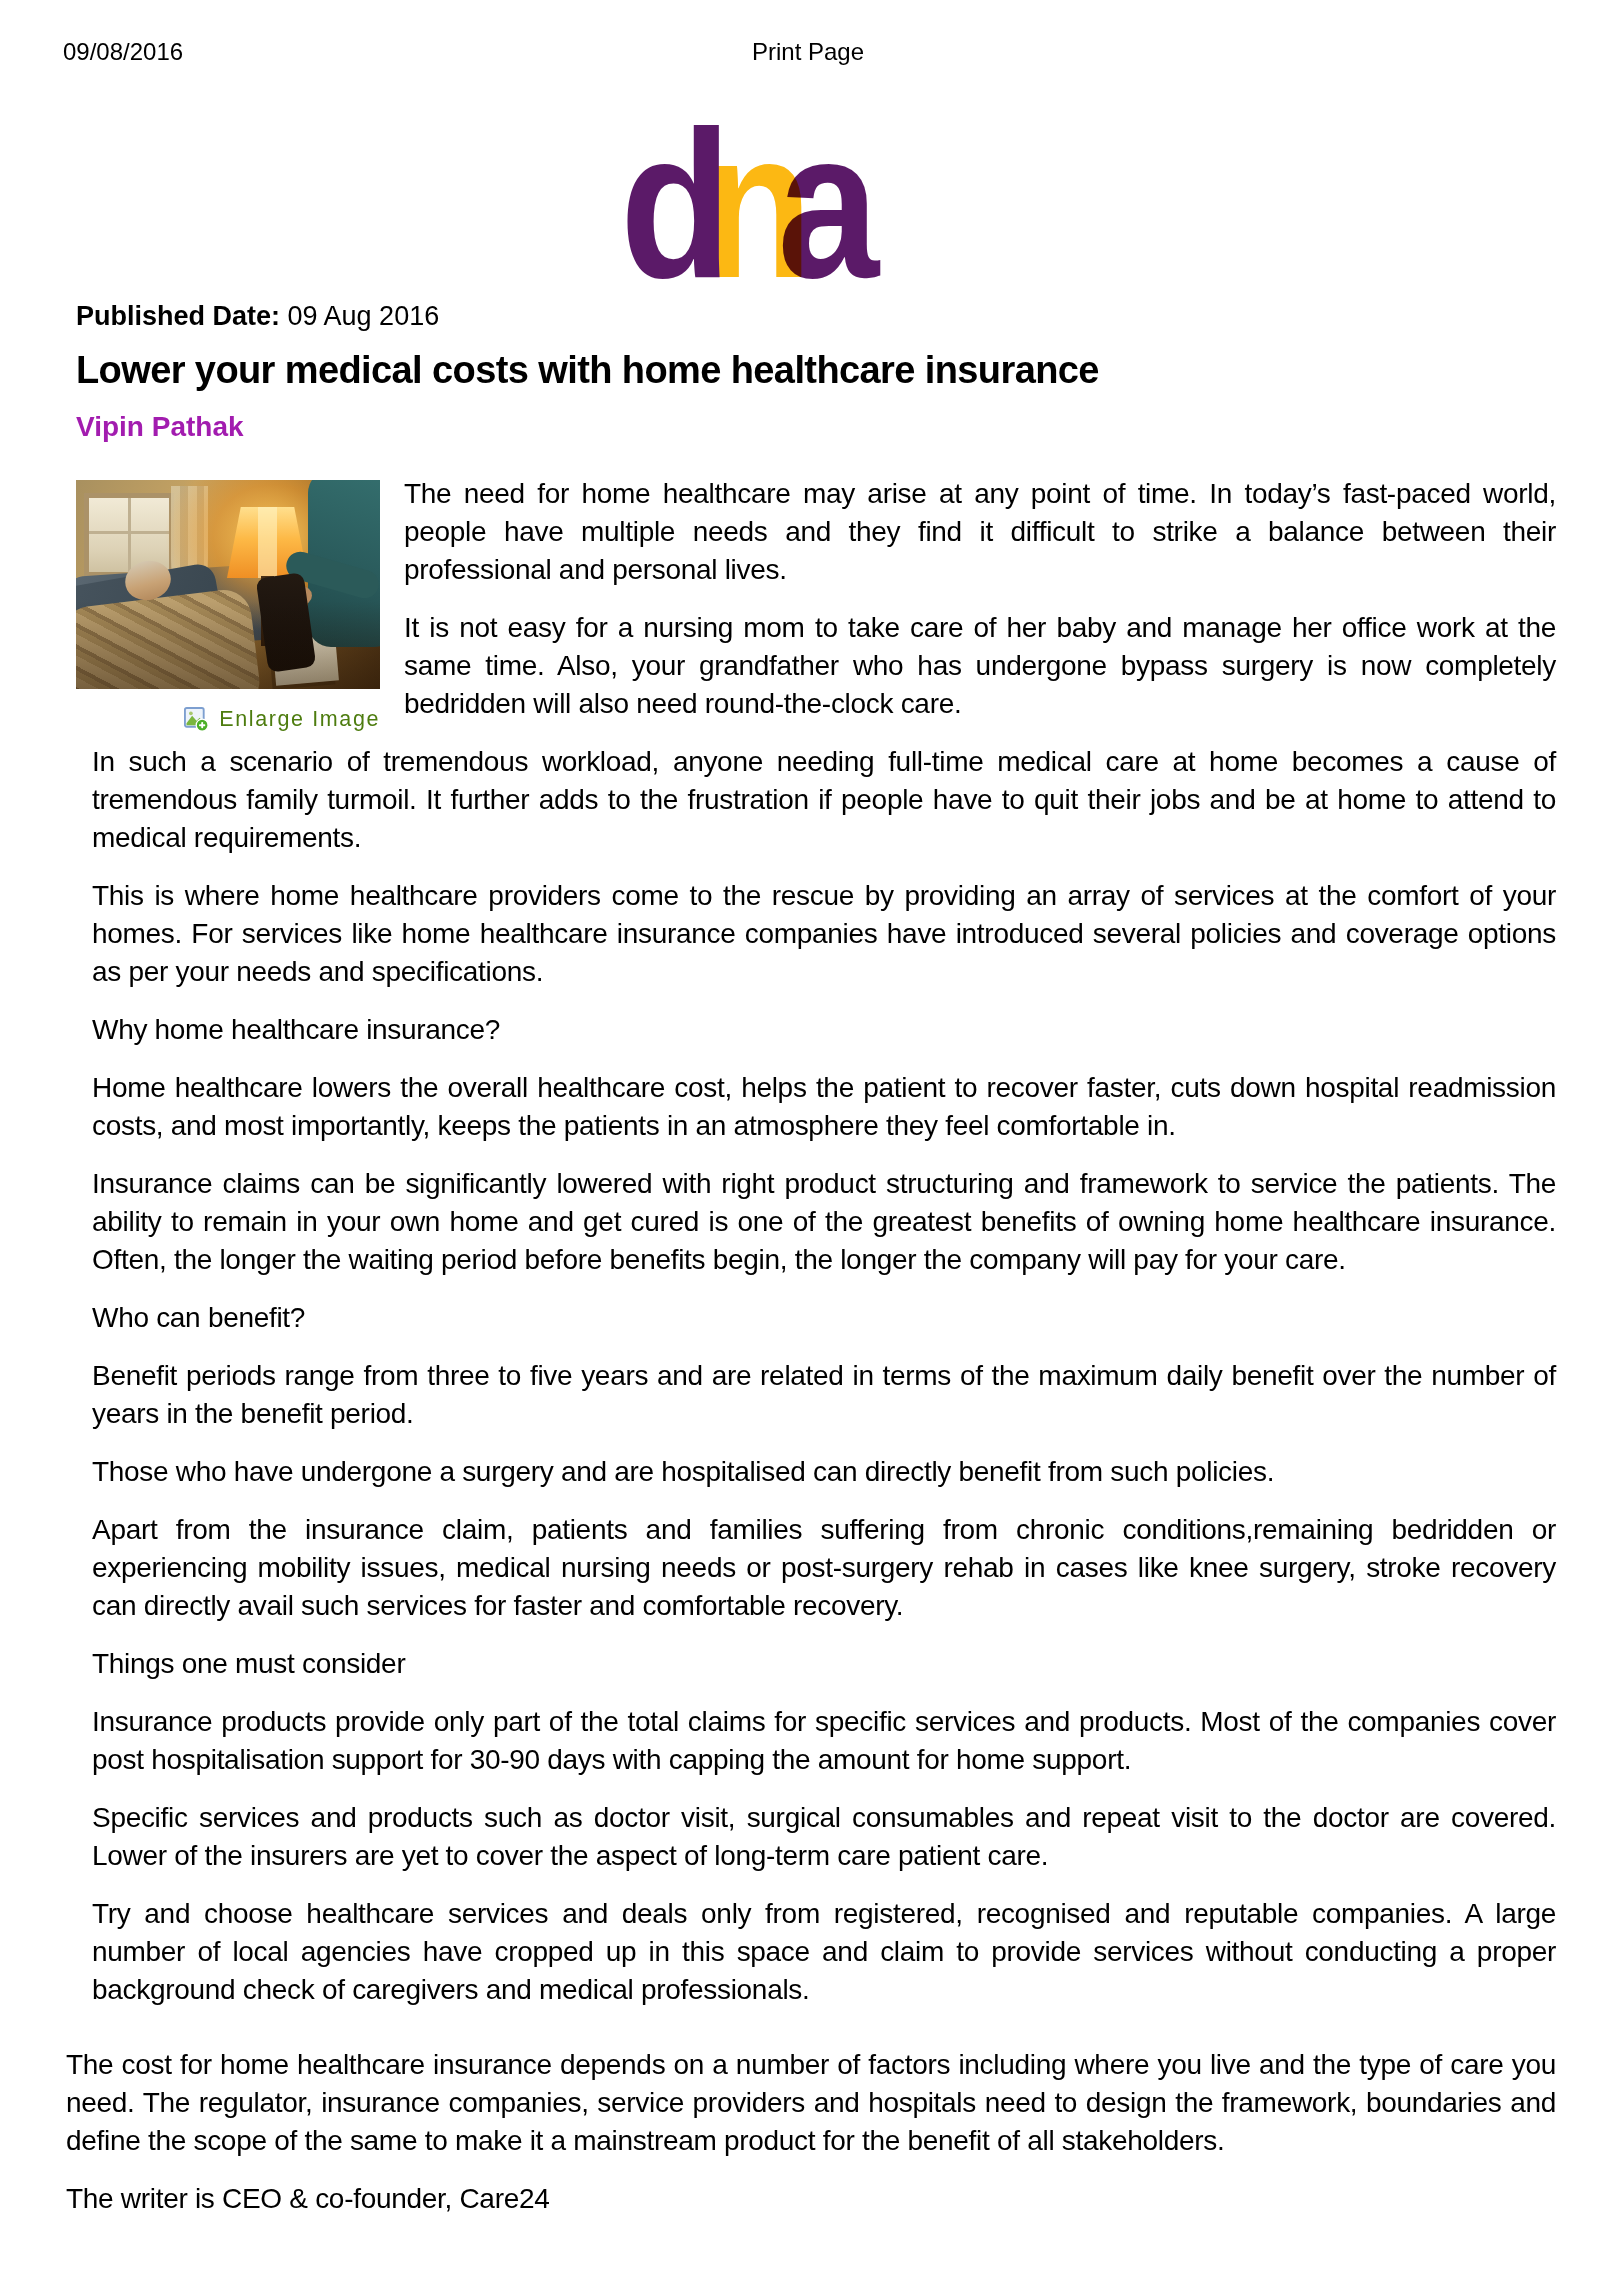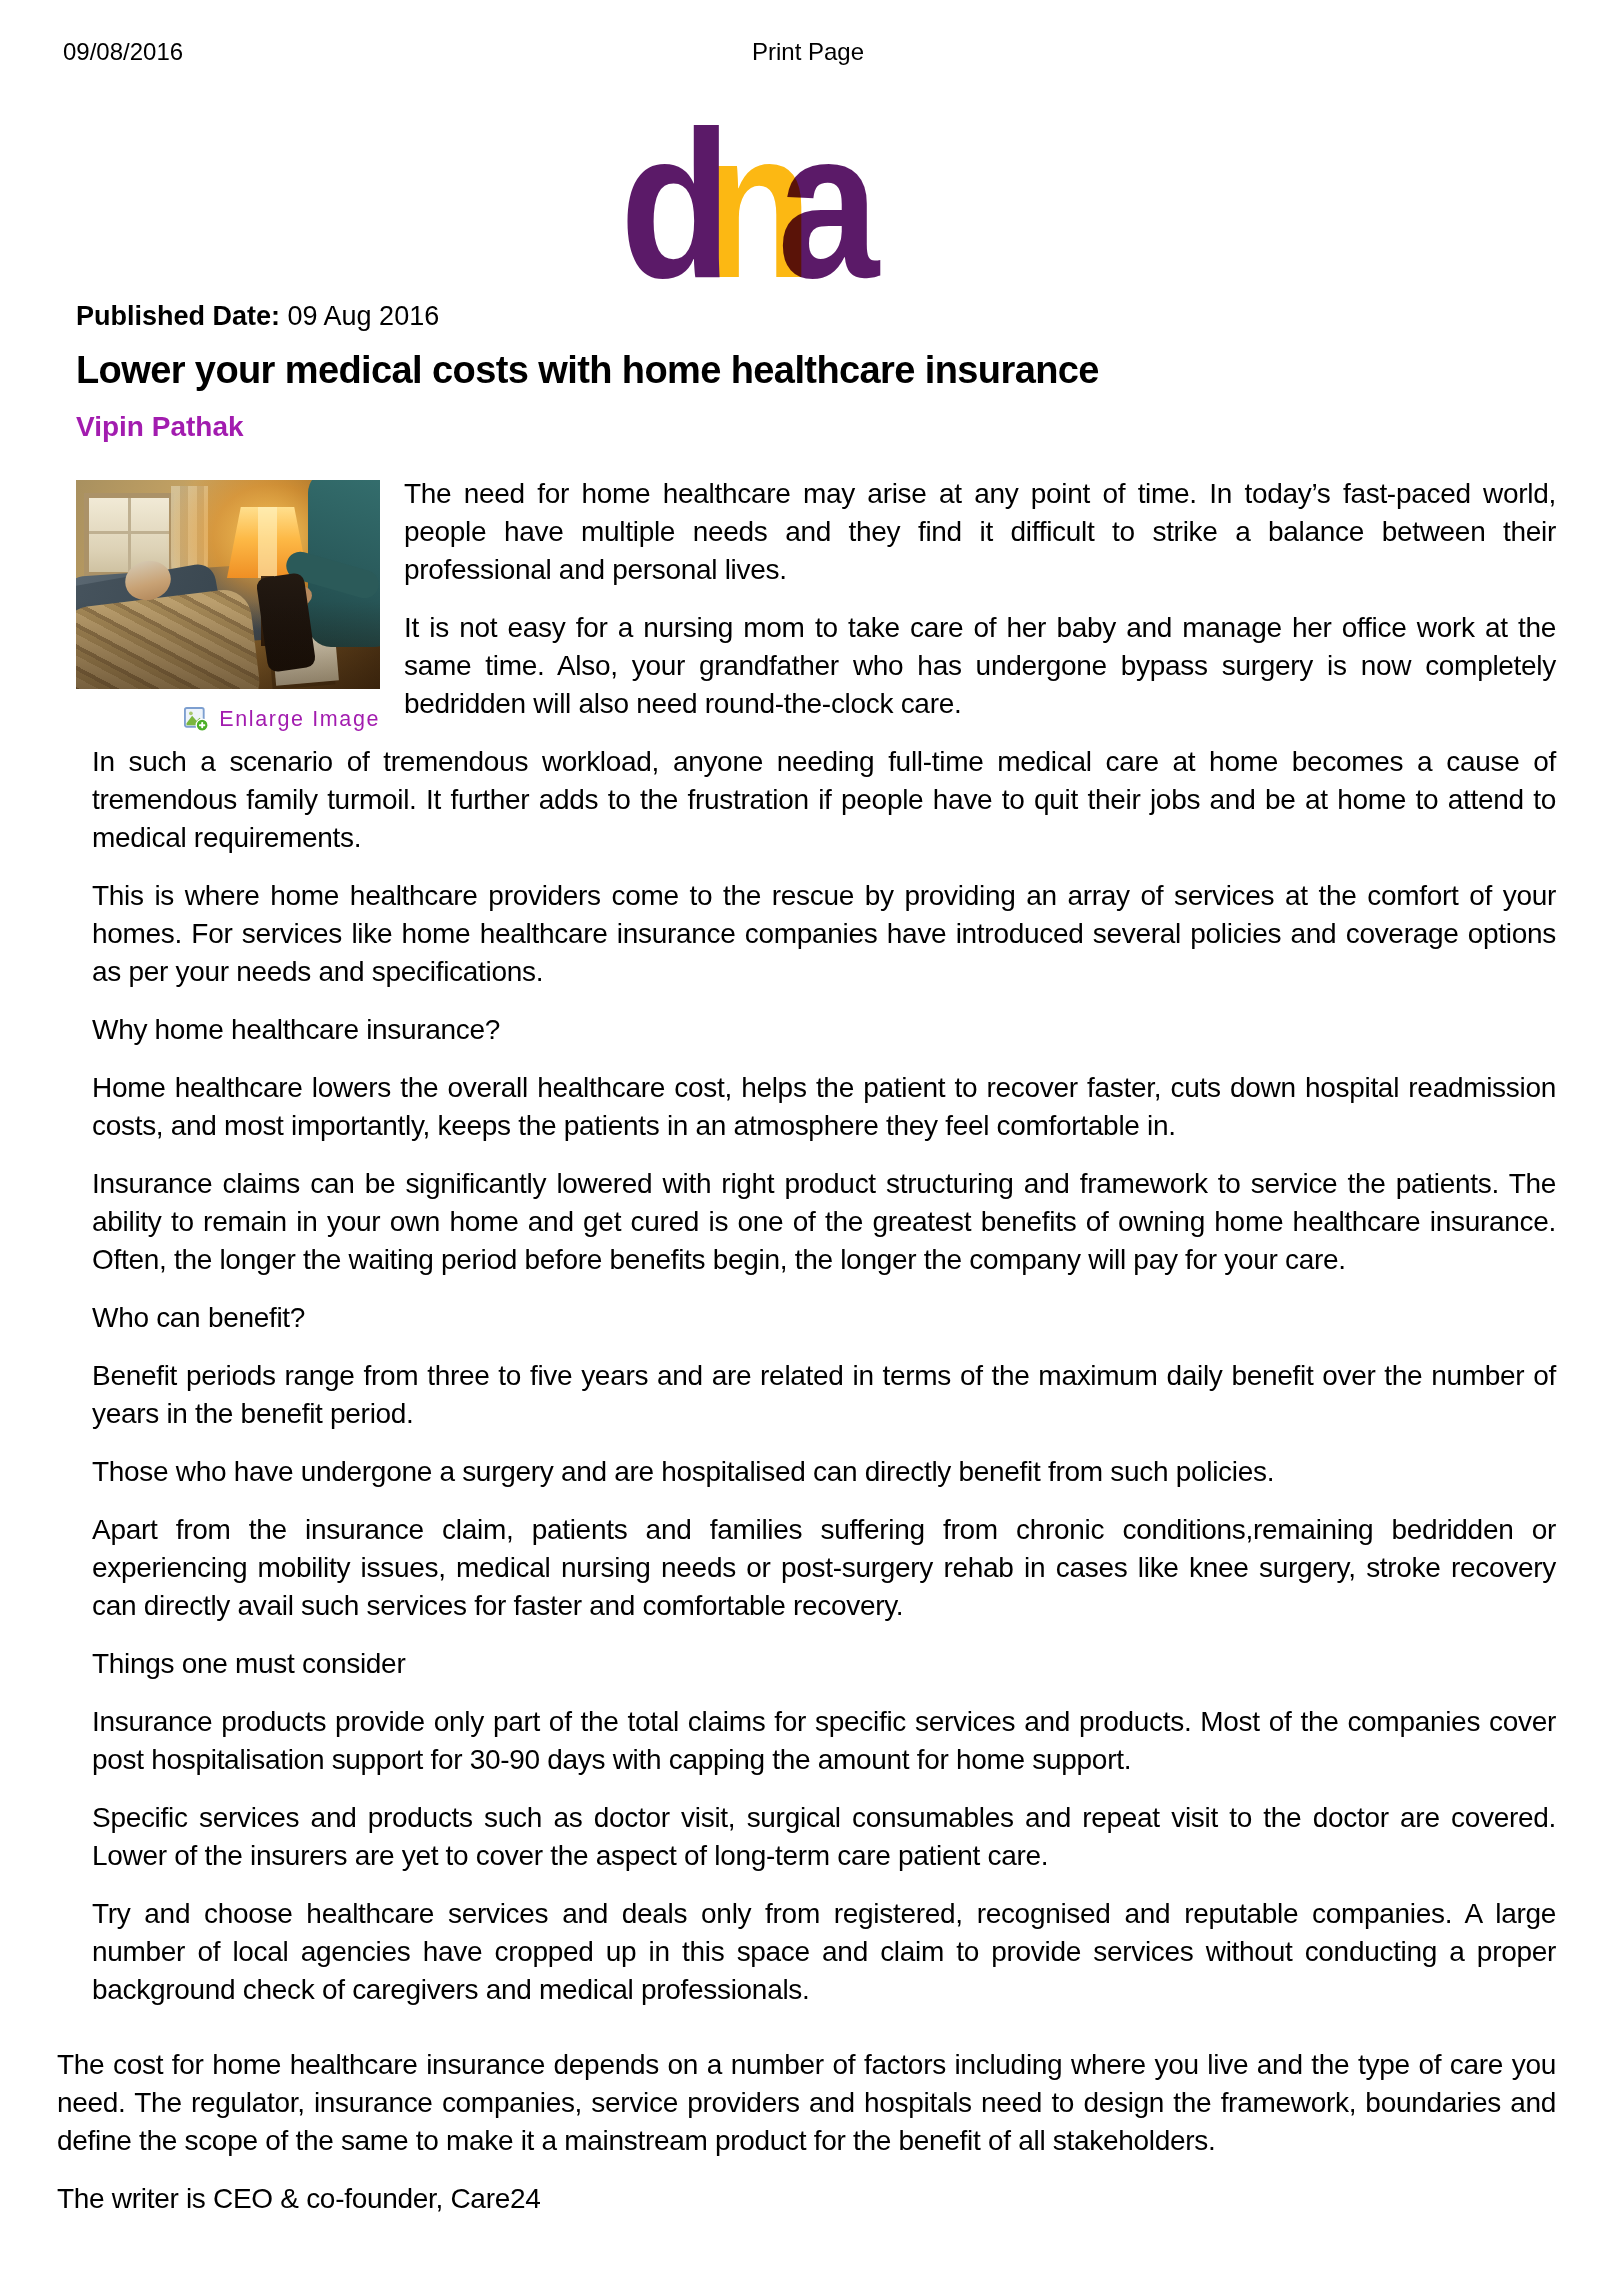--- a/index.html
+++ b/index.html
@@ -104,27 +104,27 @@
     border-radius: 28px; transform: rotate(-7deg); }
   .ph-head { position: absolute; left: 49px; top: 81px; width: 46px; height: 39px;
     background: linear-gradient(180deg, #d4c6ae 0%, #c8a275 60%, #b58b5e 100%);
     border-radius: 50%; transform: rotate(-14deg); }
   .ph-vignette { position: absolute; inset: 0;
     background: linear-gradient(180deg, rgba(0,0,0,0) 58%, rgba(35,18,4,.45) 100%); }
 
   .enlarge {
     display: flex; justify-content: flex-end; align-items: center;
     margin-top: 11.4px; gap: 10px;
-    font-size: 21.5px; letter-spacing: 1.6px; color: #a21caf;
+    font-size: 21.5px; letter-spacing: 1.6px; color: #4d7c0f;
     text-decoration: none; cursor: pointer;
   }
   .enlarge svg { display: block; }
 
   .shift-left { margin-left: -19px; margin-top: 37px; }
-  .shift-left p { margin: 0 0 20px 0; }
+  .shift-left p { margin: 0 0 20px 9px; }
 </style>
 </head>
 <body>
 
 <div class="print-header">
   <span class="hdr-date">09/08/2016</span>
   <span class="hdr-title">Print Page</span>
 </div>
 
 <div class="logo">

